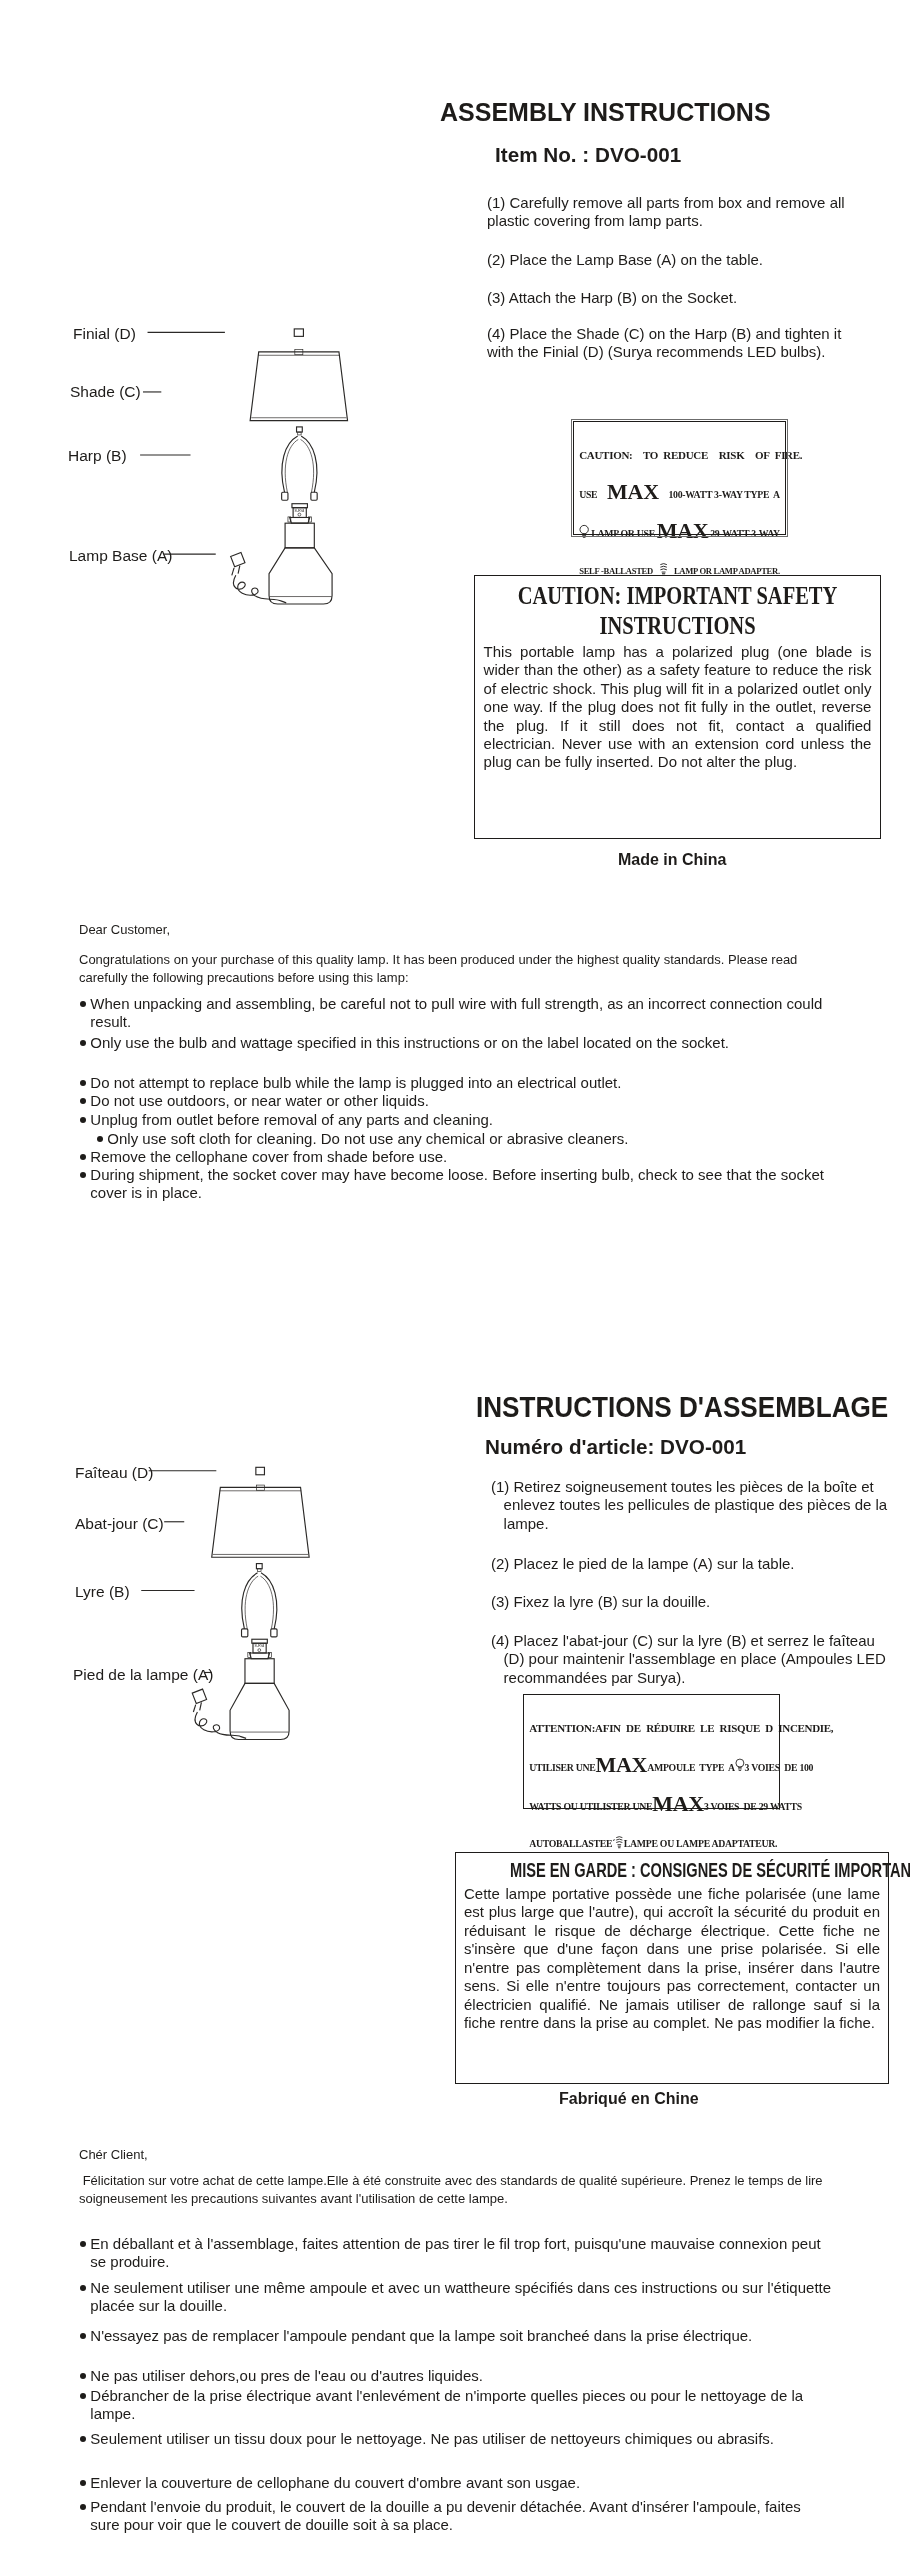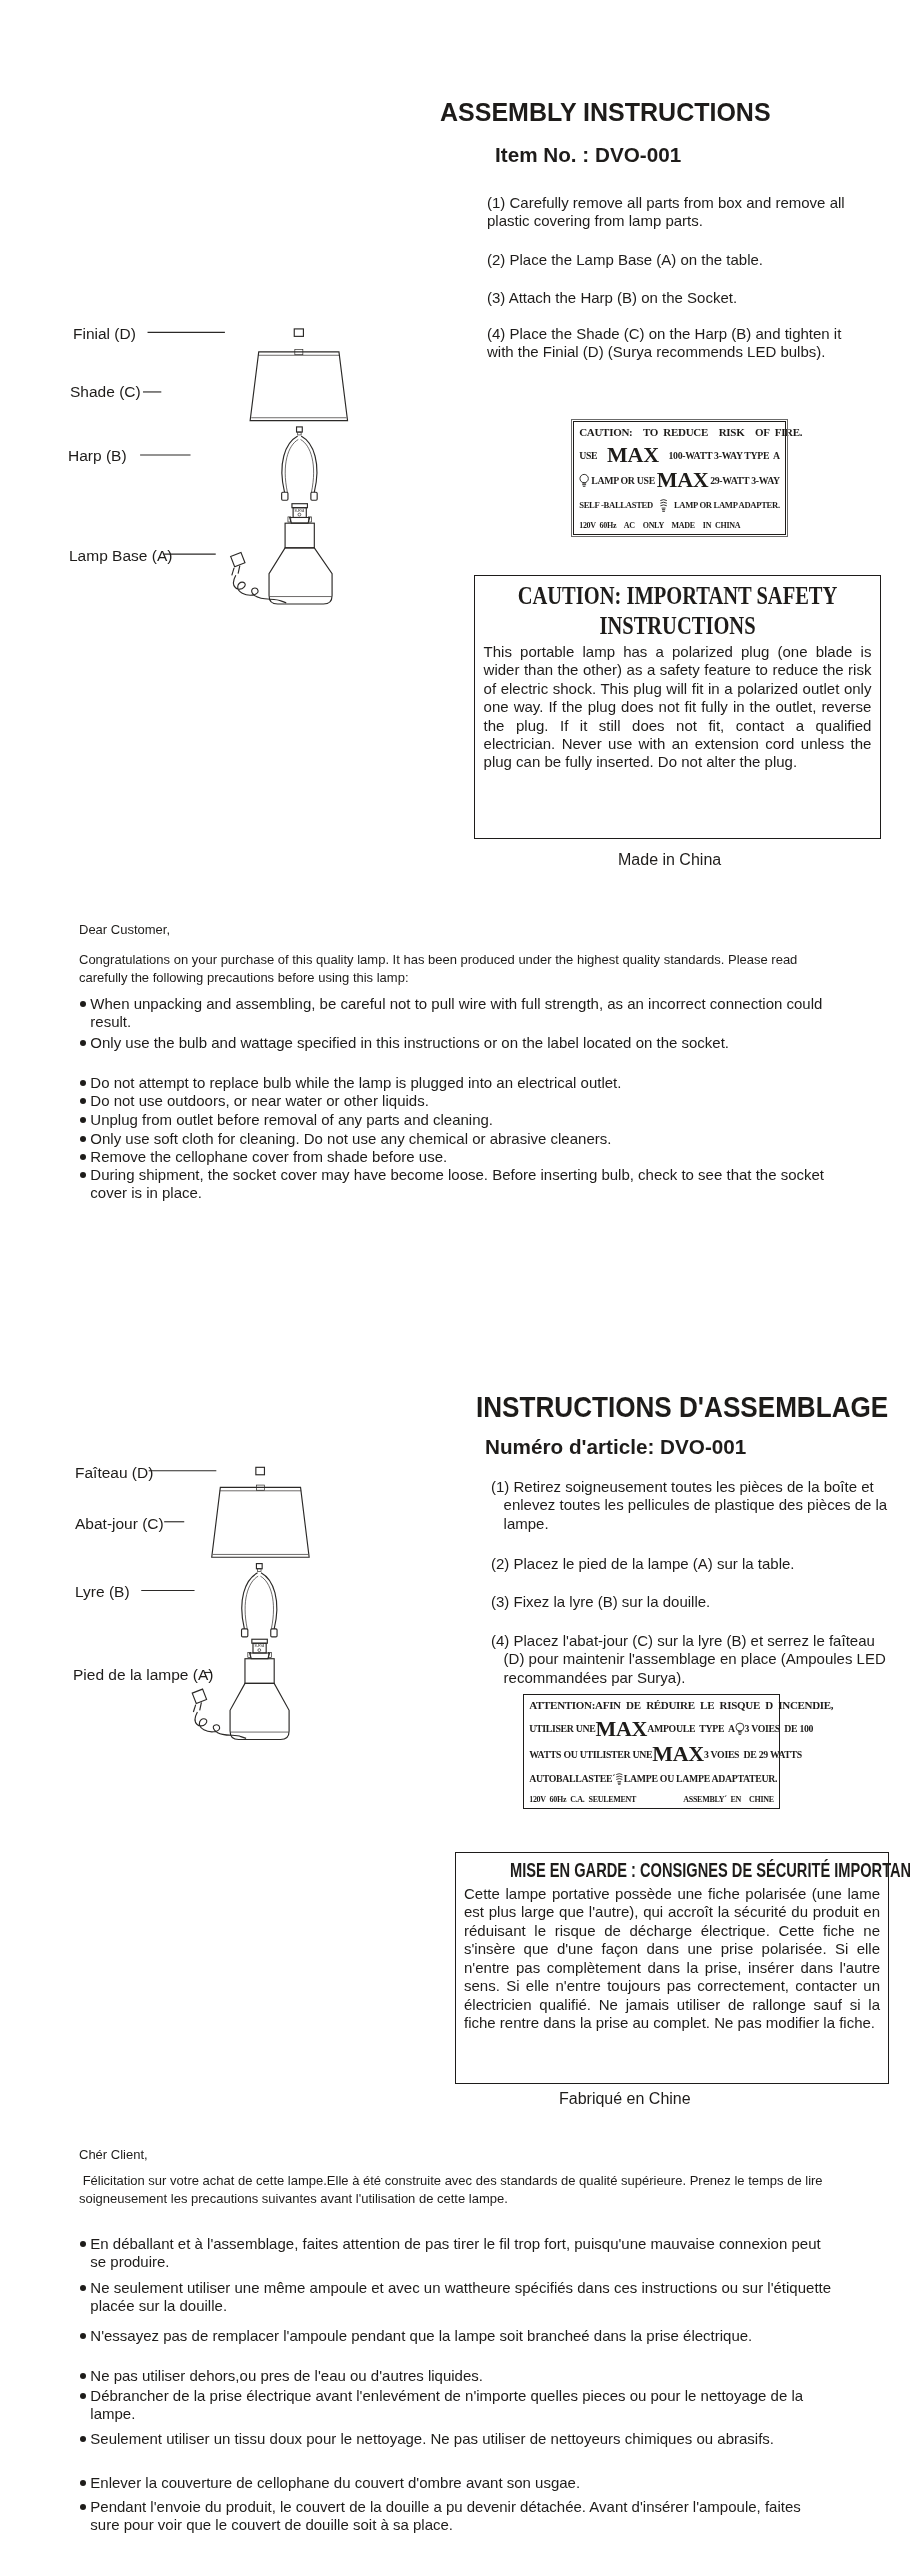--- a/index.html
+++ b/index.html
@@ -21,34 +21,34 @@
   .bullet-row{display:flex;align-items:flex-start;}
   .dot{width:6.3px;height:6.3px;border-radius:50%;background:#1e1c1a;margin:5.7px 4px 0 0;flex:none;}
   .btext{font-size:15px;line-height:18.4px;}
   
   .label-box{
     border:1.7px solid #1e1c1a;display:flex;flex-direction:column;justify-content:space-between;
     padding:4px 5.2px;font-family:"Liberation Serif",serif;font-weight:bold;letter-spacing:-0.3px;
     box-sizing:border-box;background:#fff;
   }
   .label-box.dbl{outline:0.6px solid #6b6b6b;outline-offset:1.1px;}
-  .lbl-line{display:flex;justify-content:space-between;align-items:center;white-space:pre;}
+  .lbl-line{display:flex;justify-content:space-between;align-items:flex-end;white-space:pre;margin-top:23px;}
   .sz-a{font-size:11px;word-spacing:2.9px;}
   .sz-b{font-size:9.8px;}
   .sz-c{font-size:8.6px;}
   .sz-d{font-size:8px;word-spacing:2.3px;}
   .max{font-size:22px;line-height:16px;}
   .bulb-svg,.cfl-svg{align-self:center;flex:none;}
   
   .big-box{border:1.7px solid #1e1c1a;box-sizing:border-box;background:#fff;}
   .safety-h{font-family:"Liberation Serif",serif;font-weight:bold;font-size:25px;text-align:center;
             transform:scaleX(0.82);transform-origin:center;white-space:nowrap;line-height:30px;}
   .just-body{font-size:15px;line-height:18.4px;text-align:justify;}
   .mise-h{font-weight:bold;font-size:19.5px;text-align:center;transform:scaleX(0.75);transform-origin:center;white-space:nowrap;}
-  .made{font-weight:normal;font-size:16px;white-space:nowrap;}
+  .made{font-weight:bold;font-size:16px;white-space:nowrap;}
   
   .diag{position:absolute;width:298px;height:298px;}
   .diag path,.diag line,.diag rect,.diag circle,.diag polygon{fill:none;stroke:#2b2927;stroke-width:2;}
   .diag .thin{stroke-width:1.2;}
   .dlabel{font-size:15.5px;white-space:nowrap;}
 </style>
 </head>
 <body>
 
 <div id="page">
@@ -166,21 +166,21 @@
       <div class="btext">Do not attempt to replace bulb while the lamp is plugged into an electrical outlet.</div>
     </div>
   <div class="abs bullet-row" style="left:80px;top:1092px;width:746px">
       <span class="dot"></span>
       <div class="btext">Do not use outdoors, or near water or other liquids.</div>
     </div>
   <div class="abs bullet-row" style="left:80px;top:1111px;width:746px">
       <span class="dot"></span>
       <div class="btext">Unplug from outlet before removal of any parts and cleaning.</div>
     </div>
-  <div class="abs bullet-row" style="left:80px;top:1130px;width:746px">
+  <div class="abs bullet-row" style="left:97px;top:1130px;width:746px">
       <span class="dot"></span>
       <div class="btext">Only use soft cloth for cleaning. Do not use any chemical or abrasive cleaners.</div>
     </div>
   <div class="abs bullet-row" style="left:80px;top:1148px;width:746px">
       <span class="dot"></span>
       <div class="btext">Remove the cellophane cover from shade before use.</div>
     </div>
   <div class="abs bullet-row" style="left:80px;top:1166px;width:746px">
       <span class="dot"></span>
       <div class="btext">During shipment, the socket cover may have become loose. Before inserting bulb, check to see that the socket cover is in place.</div>

